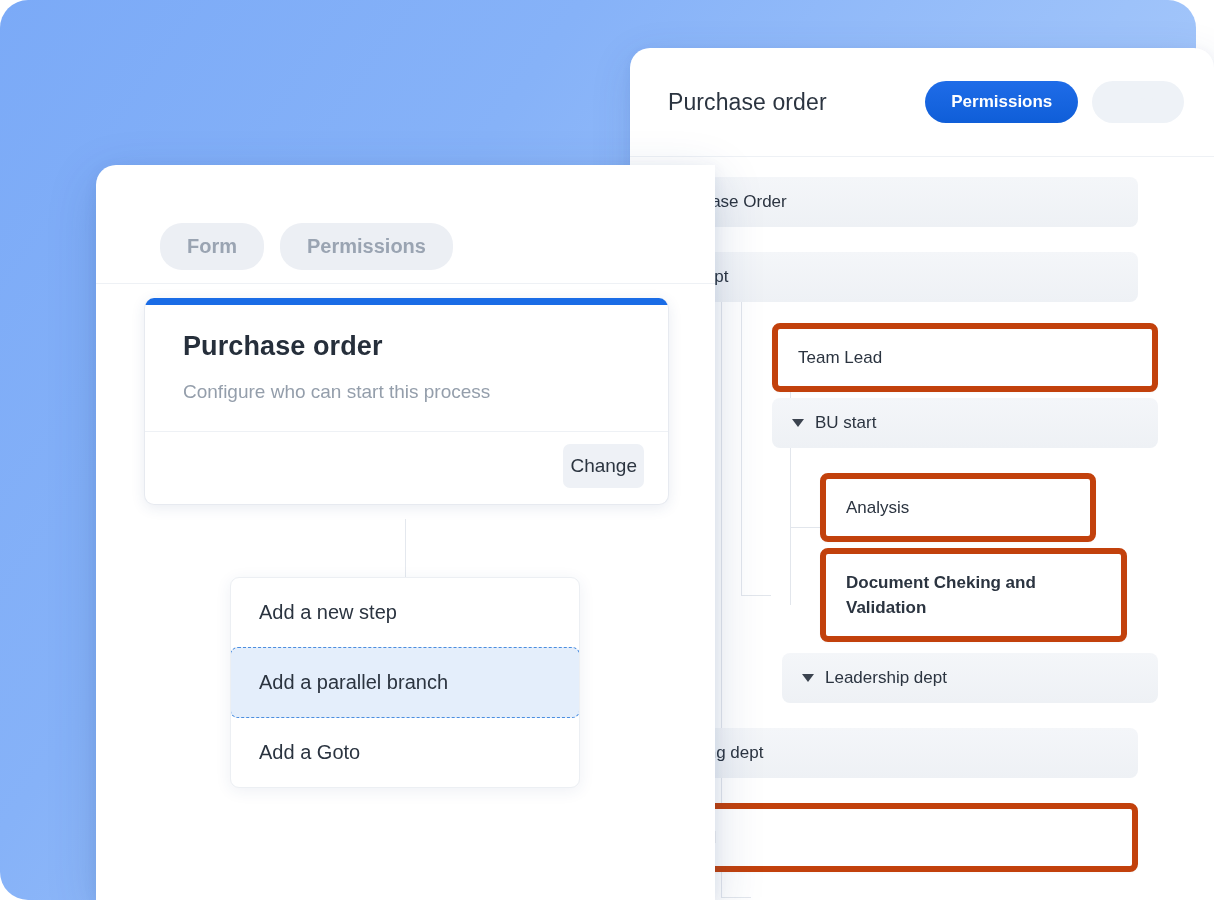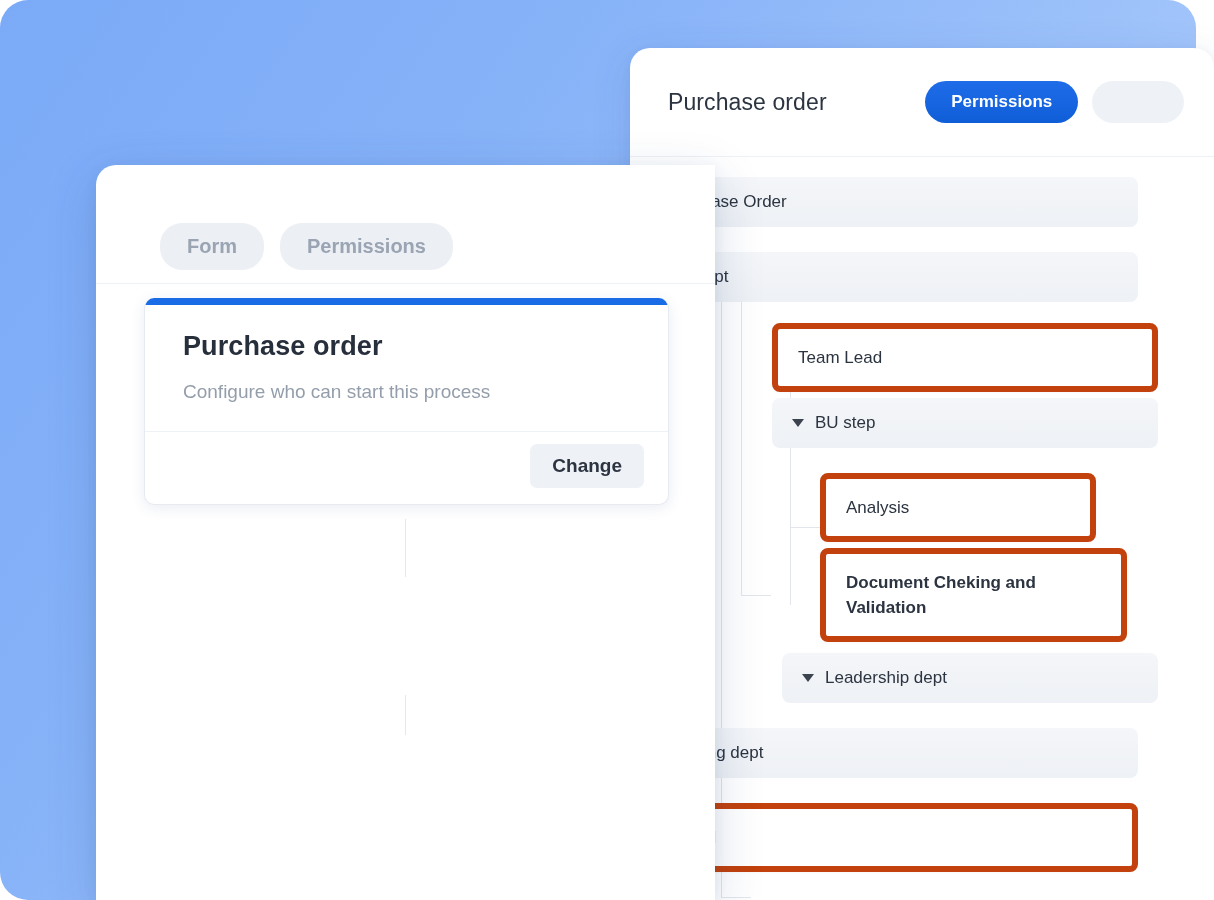--- a/index.html
+++ b/index.html
@@ -193,22 +193,22 @@
     padding: 12px 24px 16px 24px;
     display: flex;
     justify-content: flex-end;
   }
   .btn-change {
     background: #eef1f6;
     border: none;
     border-radius: 7px;
     color: #2b3440;
     font-size: 19px;
-    font-weight: bold;
-    padding: 11px 22px;
+    font-weight: normal;
+    padding: 11px 7px;
     cursor: pointer;
     text-align: center;
   }
 
   .connector {
     position: absolute;
     width: 1px;
     background: #e4e8ee;
     left: 309px;
   }
@@ -281,21 +281,21 @@
 
         <div class="tree-row">
           <div class="node-box" style="position:absolute; left:142px; top:146px; width:386px;">
             <span>Team Lead</span>
           </div>
         </div>
 
         <div class="tree-row">
           <div class="node-group" style="position:absolute; left:142px; top:221px; width:386px;">
             <span class="caret"></span>
-            <span>BU step</span>
+            <span>BU start</span>
           </div>
         </div>
 
         <div class="tree-row">
           <div class="node-box" style="position:absolute; left:190px; top:296px; width:276px;">
             <span>Analysis</span>
           </div>
         </div>
 
         <div class="tree-row">
@@ -345,17 +345,22 @@
         <div class="step-accent"></div>
         <div class="step-main">
           <div class="step-title">Purchase order</div>
           <div class="step-sub">Configure who can start this process</div>
         </div>
         <div class="step-footer">
           <button class="btn-change">Change</button>
         </div>
       </div>
 
+      <div class="menu-card" style="top:293px;">
+        <div class="menu-item">Add a new step</div>
+        <div class="menu-item selected">Add a parallel branch</div>
+        <div class="menu-item">Add a Goto</div>
+      </div>
 
     </div>
   </div>
 
 </div>
 
 </body></html>

